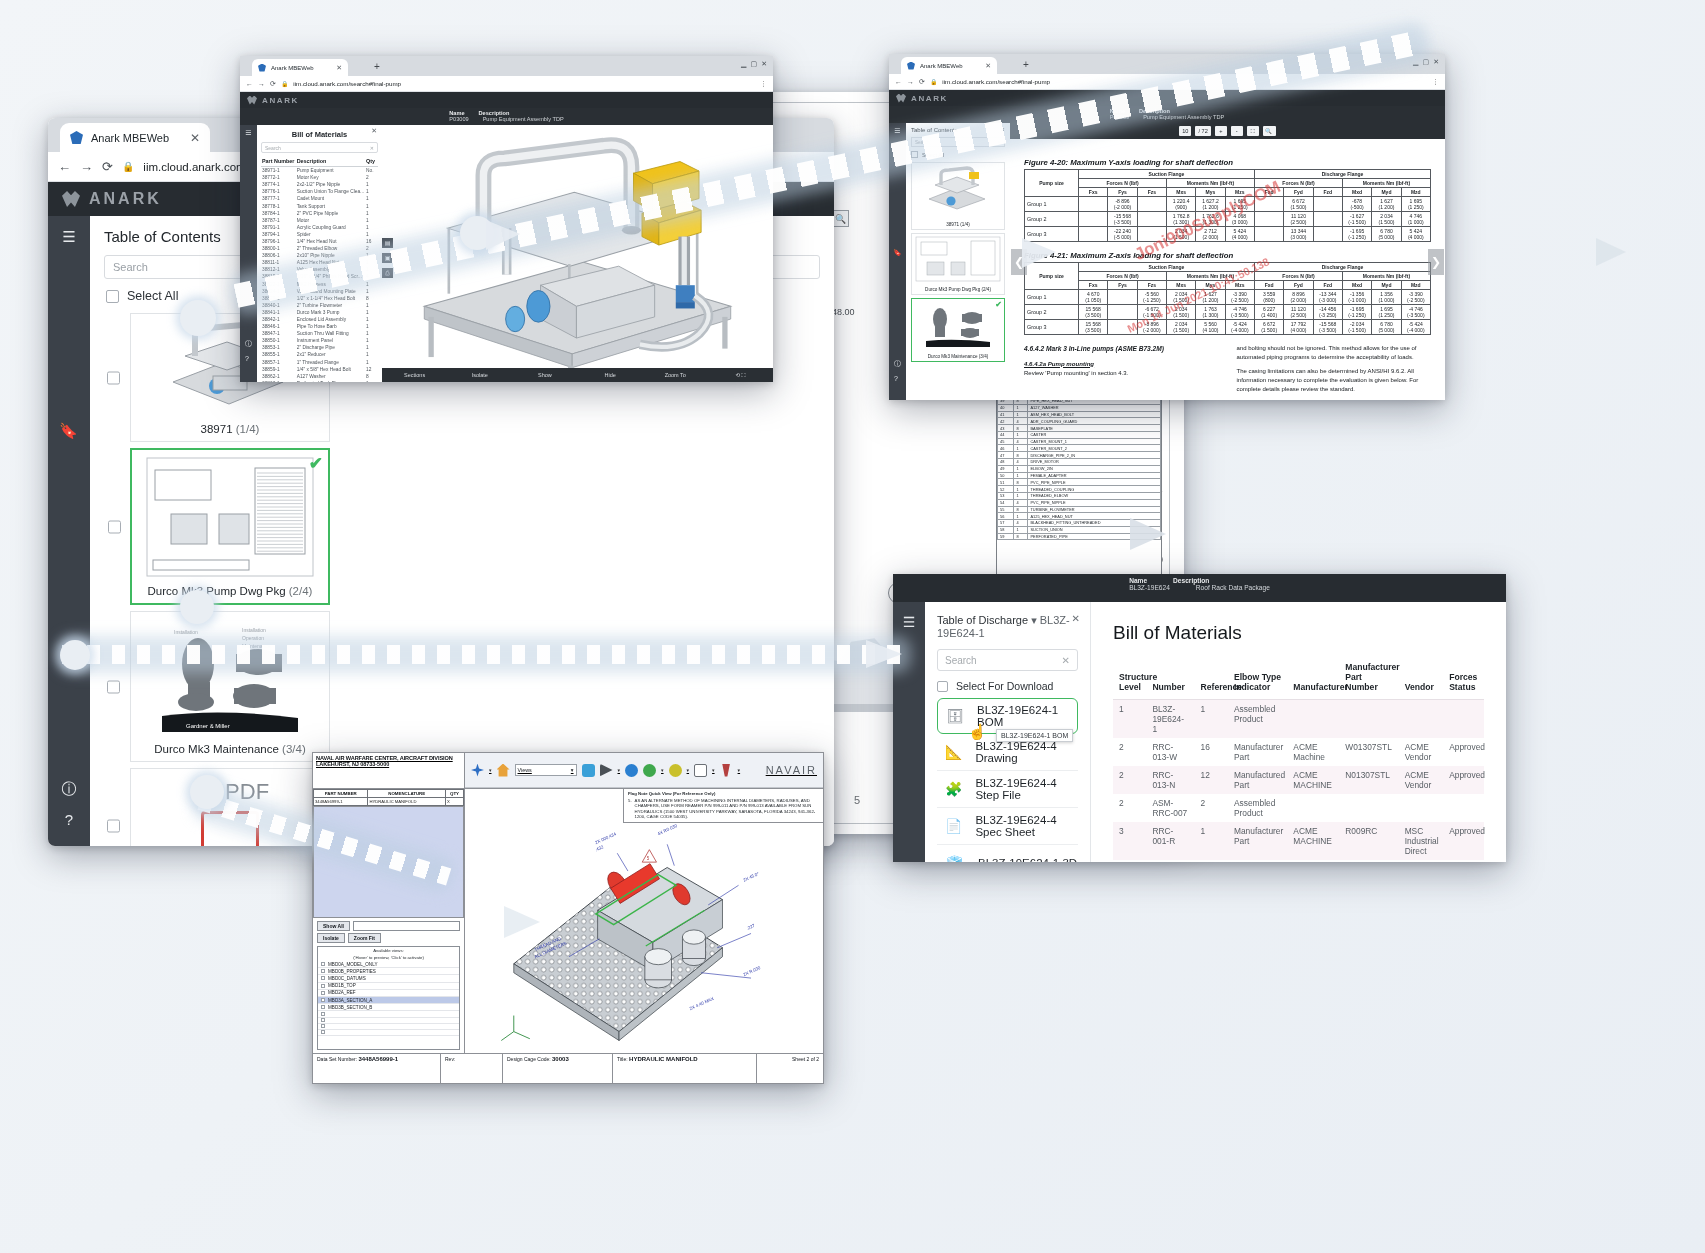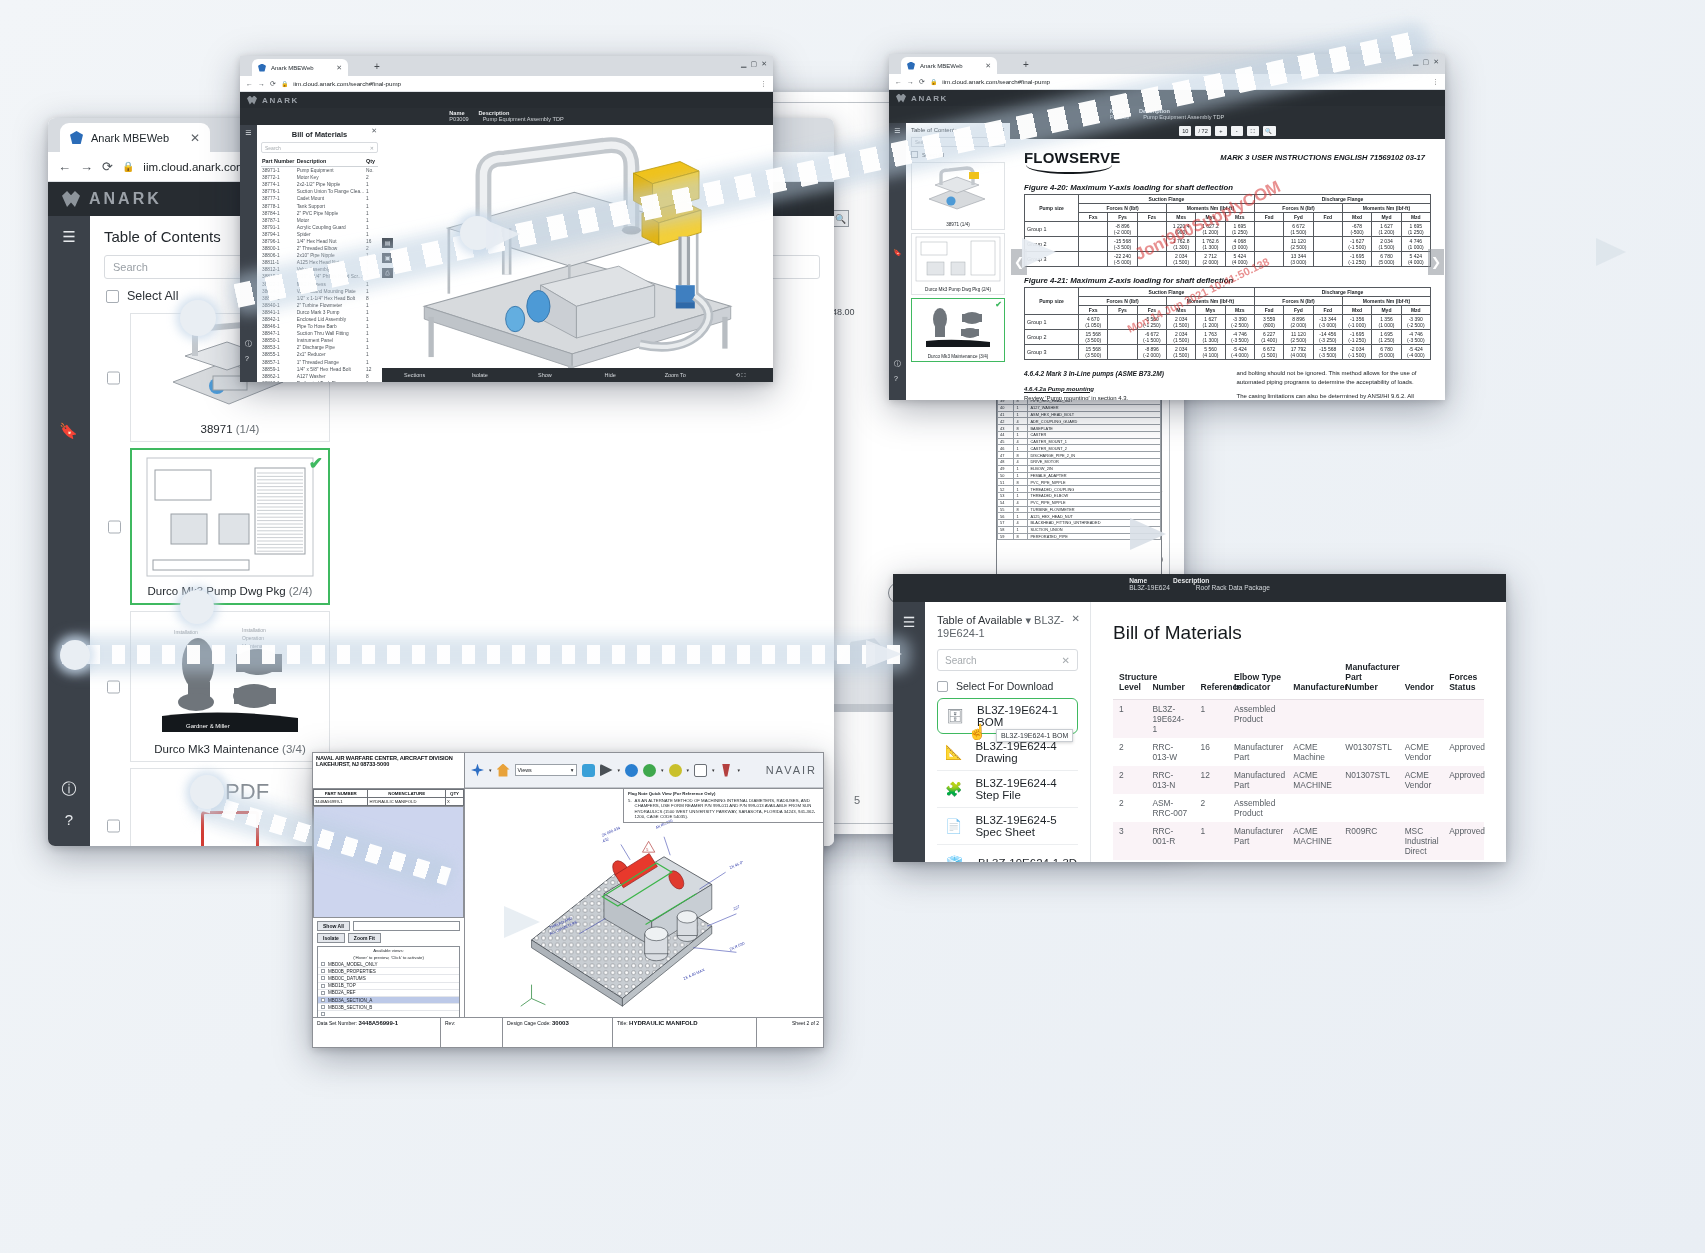--- a/index.html
+++ b/index.html
@@ -891,27 +891,20 @@
       <div style="flex:1; position:relative; background:#6d7278;">
         <div class="pdfbar">
           <span class="pill">10</span>
           <span class="pill">/ 72</span>
           <span class="pill">+</span>
           <span class="pill">-</span>
           <span class="pill">⛶</span>
           <span class="pill">🔍</span>
         </div>
         <div class="fs-doc" style="top:16px;">
-          <div style="display:flex; align-items:flex-start;">
-            <div>
-              <div class="fs-logo">FLOWSERVE</div>
-              <div class="fs-underarc"></div>
-            </div>
-            <div class="fs-hdr-right">MARK 3 USER INSTRUCTIONS  ENGLISH  71569102 03-17</div>
-          </div>
 
           <div class="fig-title">Figure 4-20: Maximum Y-axis loading for shaft deflection</div>
           <table class="fs-tbl">
             <thead>
               <tr>
                 <th rowspan="3" style="width:54px;">Pump size</th>
                 <th colspan="6">Suction Flange</th>
                 <th colspan="6">Discharge Flange</th>
               </tr>
               <tr id="f1-sub">
@@ -1097,21 +1090,21 @@
           <span class="v">Roof Rack Data Package</span>
         </div>
       </div>
     </div>
     <div class="rr-body">
       <div class="rr-rail">
         <span style="color:#e6e9ec; font-size:14px;">☰</span>
       </div>
       <div class="toc3">
         <div class="toc3-title">
-          <span>Table of Available</span>
+          <span>Table of Discharge</span>
           <span class="bc">▾</span>
           <span class="bc">BL3Z-19E624-1</span>
         </div>
         <div class="cl">✕</div>
         <div class="toc3-search">
           <span>Search</span>
           <span>✕</span>
         </div>
         <div class="toc3-sel">
           <span class="cb"></span>
@@ -1127,21 +1120,21 @@
             <div class="doc-item">
               <span class="doc-ic">📐</span>
               <span>BL3Z-19E624-4 Drawing</span>
             </div>
             <div class="doc-item">
               <span class="doc-ic">🧩</span>
               <span>BL3Z-19E624-4 Step File</span>
             </div>
             <div class="doc-item">
               <span class="doc-ic">📄</span>
-              <span>BL3Z-19E624-5 Spec Sheet</span>
+              <span>BL3Z-19E624-4 Spec Sheet</span>
             </div>
             <div class="doc-item">
               <span class="doc-ic">🧊</span>
               <span>BL3Z-19E624-1 3D</span>
             </div>
           </div>
       </div>
       <div class="rr-content">
         <div class="rr-h1">Bill of Materials</div>
         <table class="rr-tbl">
@@ -1217,21 +1210,21 @@
                 <td>UHMW017RNR</td>
                 <td>MSC<br>Industrial<br>Direct</td>
                 <td>Approved</td>
               </tr>
             </tbody>
         </table>
       </div>
     </div>
   </div>
 
-  <div class="win" style="left:312px; top:752px; width:512px; height:296px; background:#fff; border:1px solid #8d9096;">
+  <div class="win" style="left:312px; top:752px; width:512px; height:332px; background:#fff; border:1px solid #8d9096;text-decoration:underline;">
     <div class="nv-titlerow">
       <div class="nv-org">
         <div class="l1">NAVAL AIR WARFARE CENTER, AIRCRAFT DIVISION</div>
         <div class="l1">LAKEHURST, NJ 08733-5000</div>
       </div>
       <div class="nv-toolbar">
         <span class="tbtn" style="background:#2f6fc4; clip-path:polygon(50% 0,62% 38%,100% 50%,62% 62%,50% 100%,38% 62%,0 50%,38% 38%);"></span>
         <span style="font-size:5px;color:#333;">▾</span>
         <span class="tbtn" style="background:#e8a23a; clip-path:polygon(50% 0,100% 46%,84% 46%,84% 100%,16% 100%,16% 46%,0 46%);"></span>
         <span class="combo">

